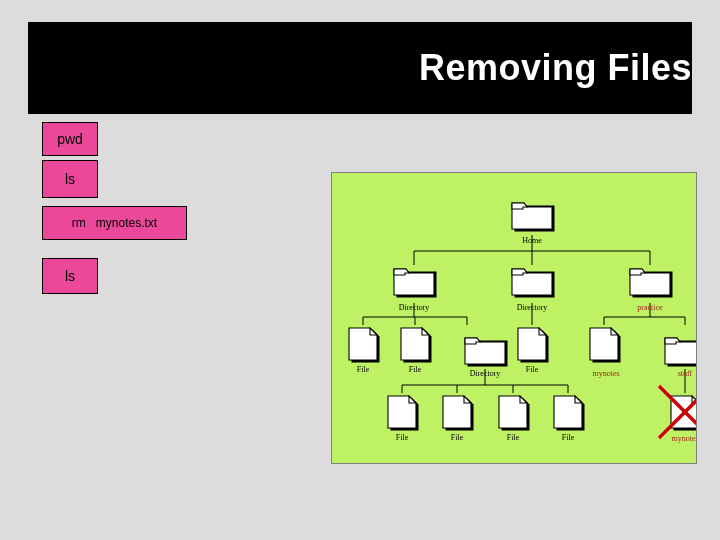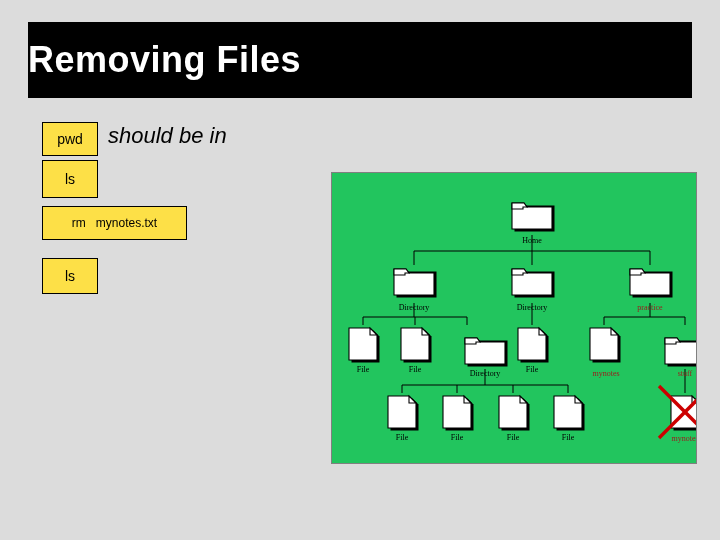--- a/index.html
+++ b/index.html
@@ -15,39 +15,39 @@
     overflow: hidden;
     position: relative;
   }
 
   
   #title-bar {
     position: absolute;
     left: 28px;
     top: 22px;
     width: 664px;
-    height: 76px;
+    height: 92px;
     background: #000000;
     display: flex;
     align-items: center;
-    justify-content: flex-start;
+    justify-content: flex-end;
   }
   #title-text {
     color: #ffffff;
     font-family: "Liberation Sans", sans-serif;
     font-size: 36px;
     font-weight: bold;
     letter-spacing: 0.5px;
     white-space: nowrap;
   }
 
   
   .cmd-box {
     position: absolute;
-    background: #fde047;
+    background: #ec4899;
     border: 1px solid #000000;
     display: flex;
     align-items: center;
     justify-content: center;
     font-family: "Liberation Sans", sans-serif;
     font-size: 14px;
     color: #000000;
     box-sizing: border-box;
     white-space: pre;
   }
@@ -69,21 +69,21 @@
     color: #000000;
   }
 
   
   #diagram-panel {
     position: absolute;
     left: 331px;
     top: 172px;
     width: 366px;
     height: 292px;
-    background: #22c55e;
+    background: #bef264;
     border: 1px solid #808080;
     box-sizing: border-box;
     overflow: hidden;
   }
   #tree-svg {
     position: absolute;
     left: 0;
     top: 0;
     width: 364px;
     height: 290px;
@@ -115,21 +115,20 @@
 
 <div class="cmd-box" id="cmd-pwd">pwd</div>
 
 <div class="cmd-box" id="cmd-ls1">ls</div>
 
 <div class="cmd-box" id="cmd-rm">rm   mynotes.txt</div>
 
 <div class="cmd-box" id="cmd-ls2">ls</div>
 
 <div id="note">
-  <div>should be in</div>
 </div>
 
 <div id="diagram-panel">
   <svg id="tree-svg" viewBox="0 0 364 290">
 
     <defs>
 
       <g id="folder-glyph">
         <path class="ico-shadow" d="M3,3 L43,3 L43,29 L3,29 Z" transform="translate(2.5,2.5)"></path>
         <path class="ico-stroke" d="M3,9 L3,3 L15,3 L18,7 L43,7 L43,29 L3,29 Z"></path>

